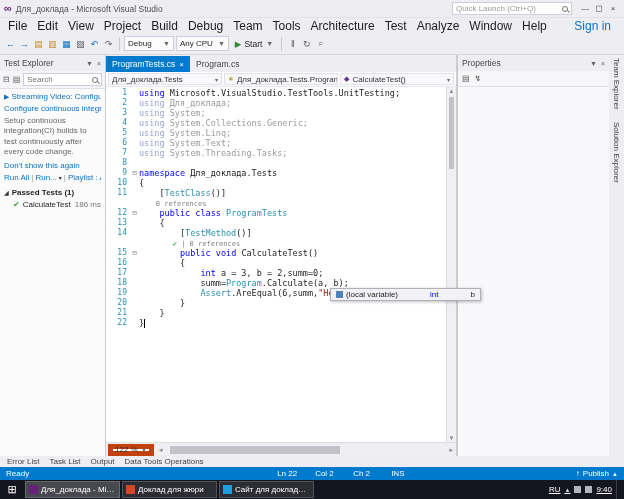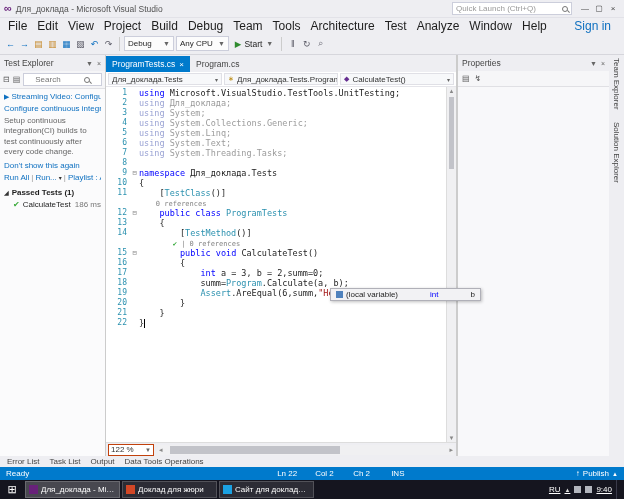--- a/index.html
+++ b/index.html
@@ -36,21 +36,21 @@
 
   
   .main{flex:1;display:flex;min-height:0;}
 
   
   .test-explorer{width:106px;flex:none;display:flex;flex-direction:column;border-right:1px solid #ccc;background:#fbfbfc;font-size:8px;}
   .panel-header{height:16px;flex:none;display:flex;align-items:center;padding:0 4px;background:#eeeef2;color:#444;font-size:8.5px;white-space:nowrap;overflow:hidden;}
   .ph-icons{margin-left:auto;display:flex;gap:4px;color:#666;font-size:7px;}
   .te-toolbar{height:18px;flex:none;display:flex;align-items:center;gap:3px;padding:0 3px;background:#f5f5f7;border-bottom:1px solid #e0e0e4;}
   .te-ico{font-size:8px;color:#555;}
-  .te-search{flex:1;display:flex;align-items:center;height:13px;border:1px solid #cccedb;background:#fff;padding:0 11px;min-width:0;}
+  .te-search{flex:1;display:flex;align-items:center;height:13px;border:1px solid #cccedb;background:#fff;padding:0 3px;min-width:0;}
   .te-search input{border:0;outline:0;width:100%;font-size:8px;color:#555;font-family:"Liberation Sans",sans-serif;background:transparent;}
   .te-body{flex:1;padding:3px 4px;display:flex;flex-direction:column;gap:3px;overflow:hidden;}
   .link{color:#0e70c0;}
   .row{display:flex;align-items:center;gap:2px;white-space:nowrap;overflow:hidden;}
   .ci-body{color:#666;line-height:1.3;white-space:normal;}
   .group-hdr{font-weight:bold;color:#1e1e1e;display:flex;gap:3px;align-items:center;margin-top:3px;white-space:nowrap;}
   .tri{font-size:6px;color:#333;}
   .test-row{display:flex;align-items:center;gap:3px;padding-left:9px;white-space:nowrap;}
   .test-time{margin-left:auto;color:#777;}
   .check{color:#3aaa3a;}
@@ -82,21 +82,21 @@
   .tk-lens{color:#848484;font-size:7px;}
   .tk-chk{color:#37a93c;font-size:7px;}
   .caret{display:inline-block;width:1px;height:9px;background:#000;vertical-align:middle;}
 
   .vscroll{width:10px;flex:none;background:#f0f0f2;border-left:1px solid #ddd;position:relative;}
   .vsarr{position:absolute;left:0;right:0;text-align:center;color:#888;font-size:6px;line-height:8px;}
   .vsarr.up{top:0;} .vsarr.dn{bottom:0;}
   .vthumb{position:absolute;left:2px;right:2px;top:10px;height:72px;background:#c2c3c9;}
 
   .editor-bottom{height:14px;flex:none;display:flex;align-items:center;background:#eeeef2;border-top:1px solid #ddd;}
-  .zoom{display:flex;align-items:center;width:46px;height:12px;background:#fff;border:1px solid #c2410c;margin:0 2px;padding:0 2px;font-size:8px;color:#333;}
+  .zoom{display:flex;align-items:center;width:46px;height:12px;background:#fff;border:5px solid #c2410c;margin:0 2px;padding:0 2px;font-size:8px;color:#333;}
   .zoom .arr{margin-left:auto;font-size:6px;color:#666;}
   .hscroll{flex:1;position:relative;height:10px;background:#f0f0f2;margin:0 2px;}
   .harr{position:absolute;top:0;bottom:0;color:#888;font-size:7px;line-height:10px;}
   .harr.l{left:1px;} .harr.r{right:1px;}
   .hthumb{position:absolute;left:12px;width:170px;top:1px;bottom:1px;background:#c2c3c9;}
 
   .tooltip{position:absolute;left:224px;top:201px;display:flex;align-items:center;gap:3px;background:#f2f2f4;border:1px solid #b0b0b8;box-shadow:1px 1px 3px rgba(0,0,0,.25);padding:1px 5px;font-size:8px;white-space:nowrap;z-index:5;}
   .tt-ico{width:7px;height:7px;background:#4f82bd;flex:none;}
 
   

